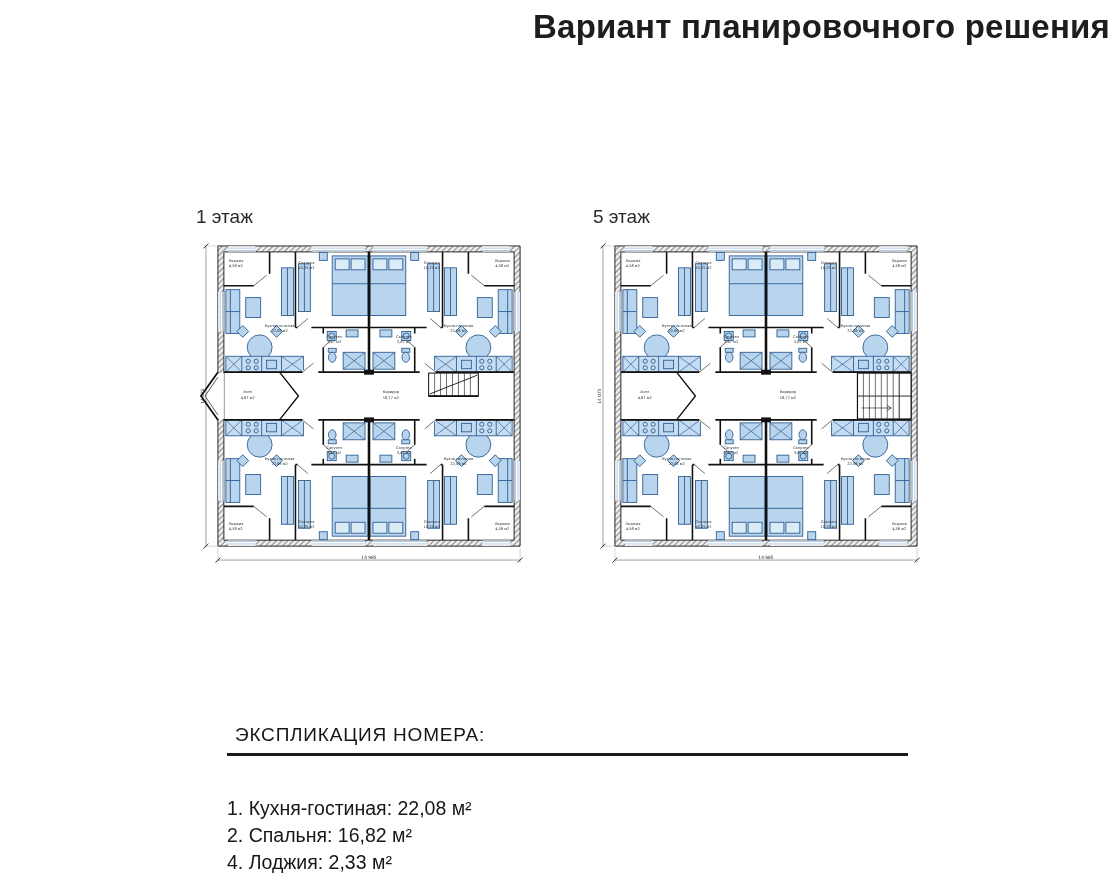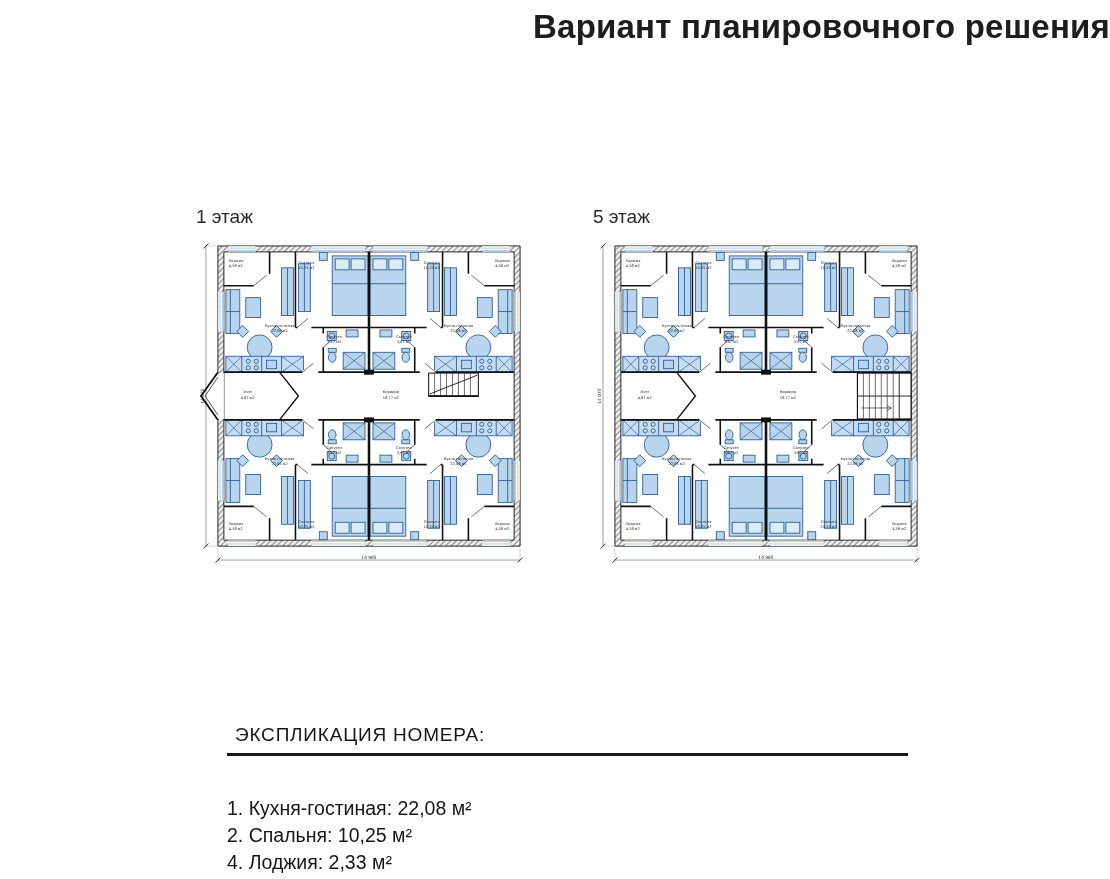--- a/index.html
+++ b/index.html
@@ -178,15 +178,15 @@
 
 <svg id="plan2" class="plan-svg" viewBox="0 0 348 332">
   <use href="#plan-common"></use>
   <use href="#stairs2"></use>
 </svg>
 
 <div class="expl-heading">ЭКСПЛИКАЦИЯ НОМЕРА:</div>
 <div class="expl-rule"></div>
 <div class="expl-list">
   <div>1. Кухня-гостиная: 22,08 м²</div>
-  <div>2. Спальня: 10,25 м²</div>
+  <div>2. Спальня: 16,82 м²</div>
   <div>4. Лоджия: 2,33 м²</div>
 </div>
 
 </body></html>

